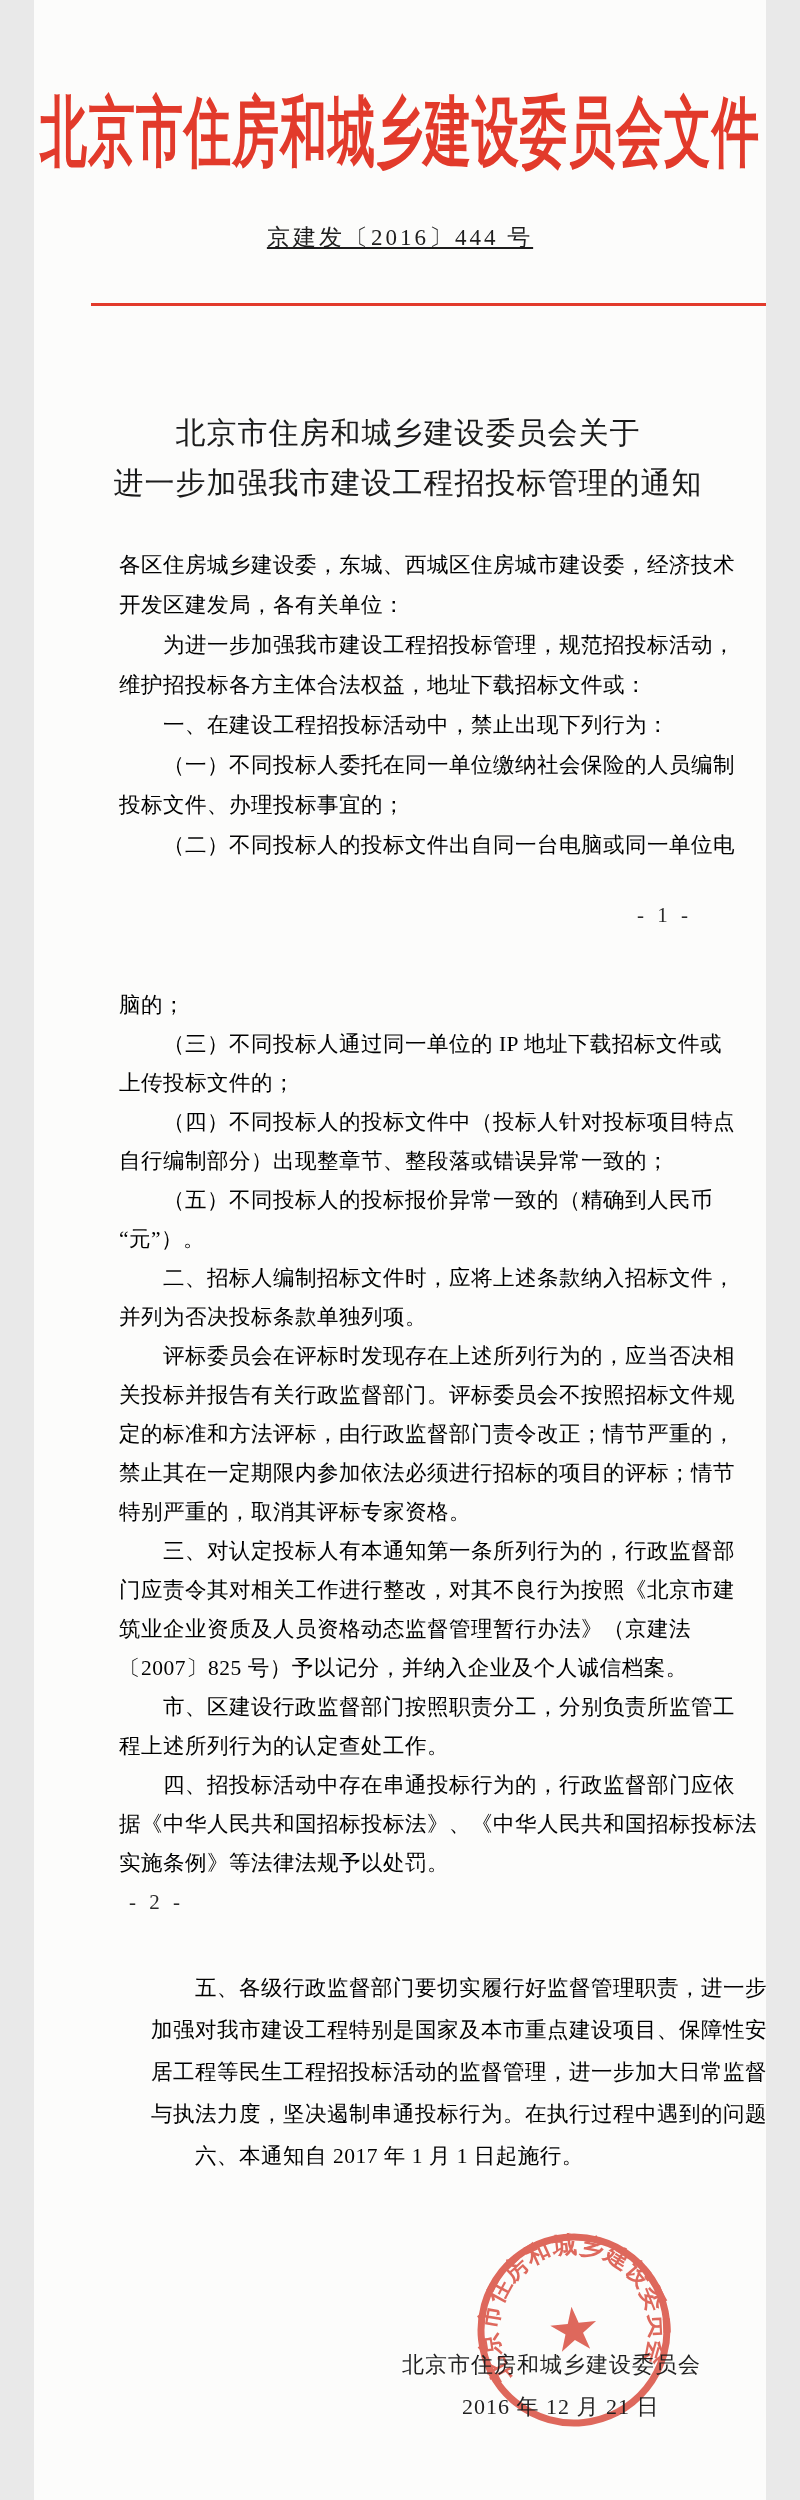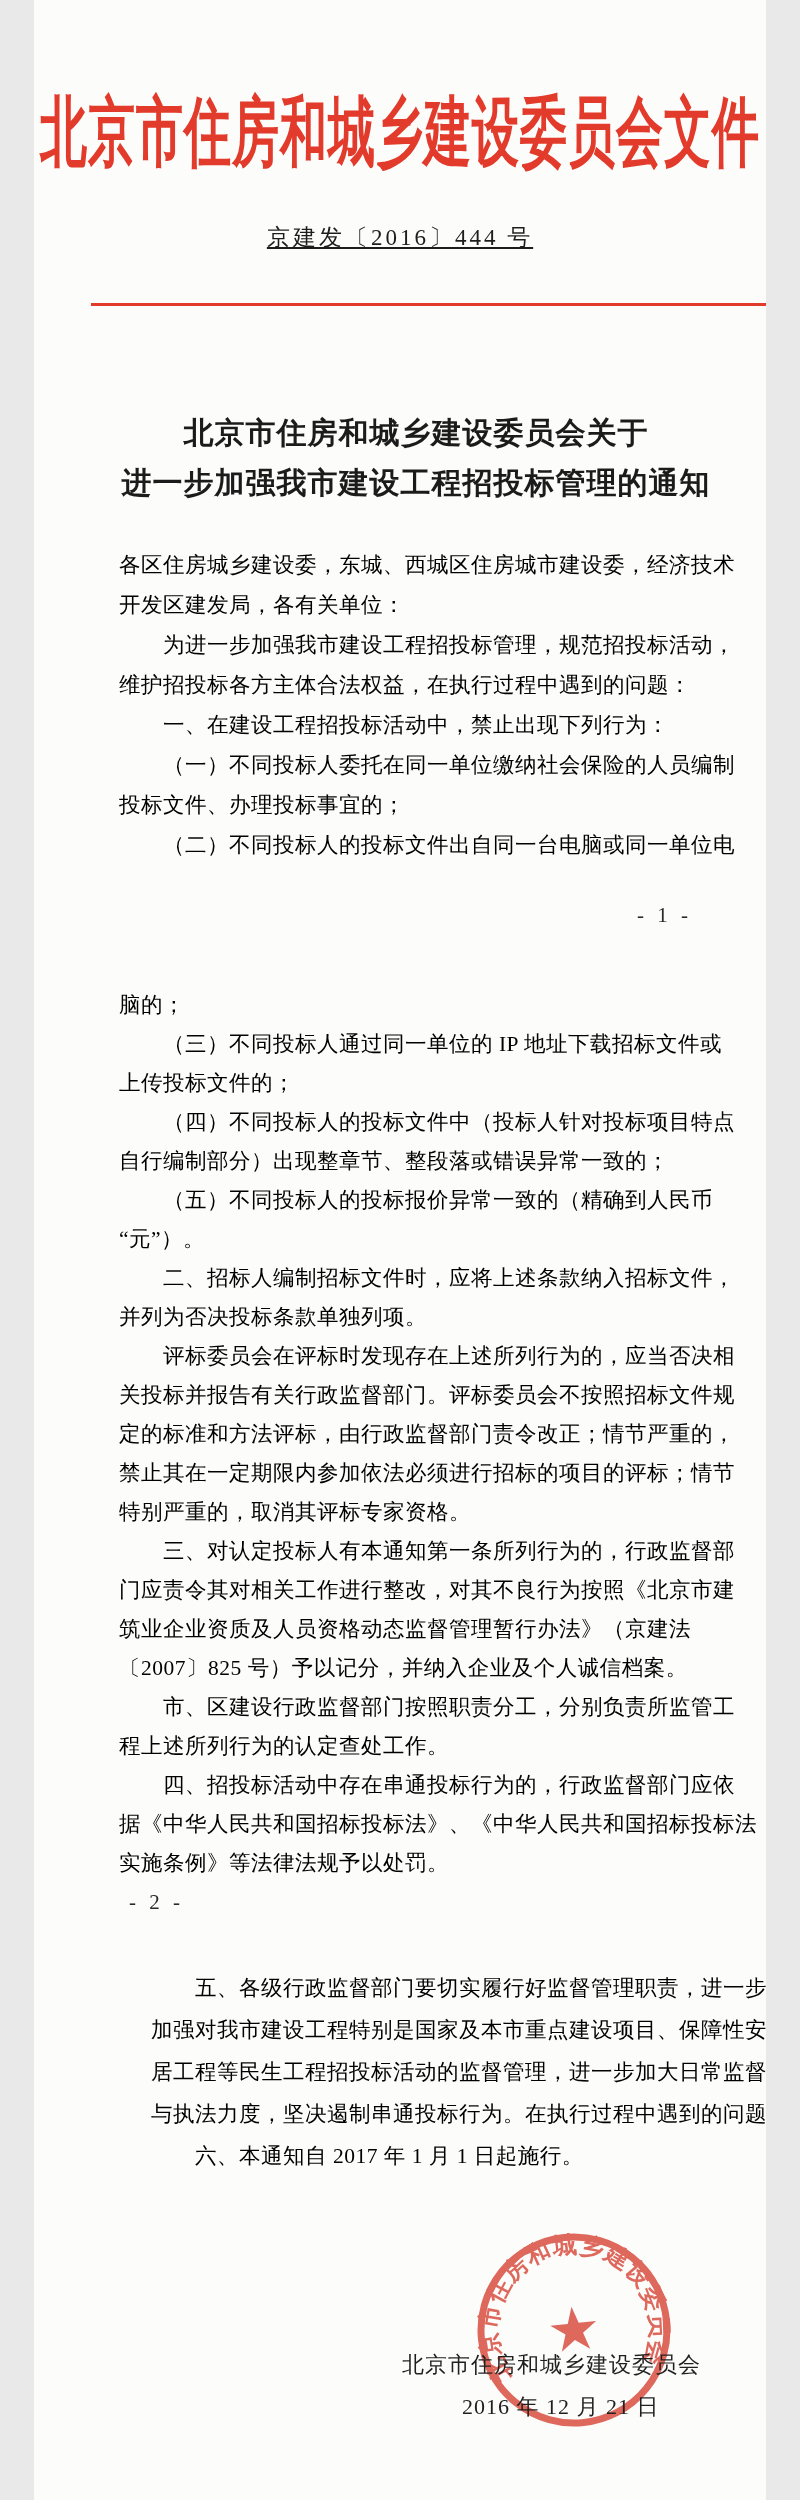--- a/index.html
+++ b/index.html
@@ -24,22 +24,22 @@
   }
   .doc-number {
     position:absolute; top:222px; left:0; width:100%;
     text-align:center; font-size:23px; letter-spacing:3px; color:#1d1d1d;text-decoration:underline;
   }
   .red-line {
     position:absolute; top:303px; left:57px; width:688px; height:3px;
     background:var(--red);
   }
   .doc-title {
-    position:absolute; top:408px; left:16px; width:100%;
-    text-align:center; font-size:30px; font-weight:bold;
+    position:absolute; top:408px; left:8px; width:100%;
+    text-align:center; font-size:30px; font-weight:normal;
     line-height:50px; color:#1b1b1b; letter-spacing:1px;
   }
   .body-block {
     position:absolute; left:85px; width:632px;
     font-size:21.5px; color:#000000; letter-spacing:0.5px;
   }
   .body-block .line { white-space:nowrap; }
   .body-block .line.indent { padding-left:44px; }
   #page1-body { top:545px; } #page1-body .line { height:40px; line-height:40px; }
   #page2-body { top:986px; } #page2-body .line { height:39px; line-height:39px; }
@@ -77,21 +77,21 @@
 
   <div class="doc-title">
     <div>北京市住房和城乡建设委员会关于</div>
     <div>进一步加强我市建设工程招投标管理的通知</div>
   </div>
 
   <div id="page1-body" class="body-block">
       <div class="line">各区住房城乡建设委，东城、西城区住房城市建设委，经济技术</div>
       <div class="line">开发区建发局，各有关单位：</div>
       <div class="line indent">为进一步加强我市建设工程招投标管理，规范招投标活动，</div>
-      <div class="line">维护招投标各方主体合法权益，在执行过程中遇到的问题：</div>
+      <div class="line">维护招投标各方主体合法权益，地址下载招标文件或：</div>
       <div class="line indent">一、在建设工程招投标活动中，禁止出现下列行为：</div>
       <div class="line indent">（一）不同投标人委托在同一单位缴纳社会保险的人员编制</div>
       <div class="line">投标文件、办理投标事宜的；</div>
       <div class="line indent">（二）不同投标人的投标文件出自同一台电脑或同一单位电</div>
     </div>
   <div id="marker1" class="page-marker">- 1 -</div>
 
   <div id="page2-body" class="body-block">
       <div class="line">脑的；</div>
       <div class="line indent">（三）不同投标人通过同一单位的 IP 地址下载招标文件或</div>

